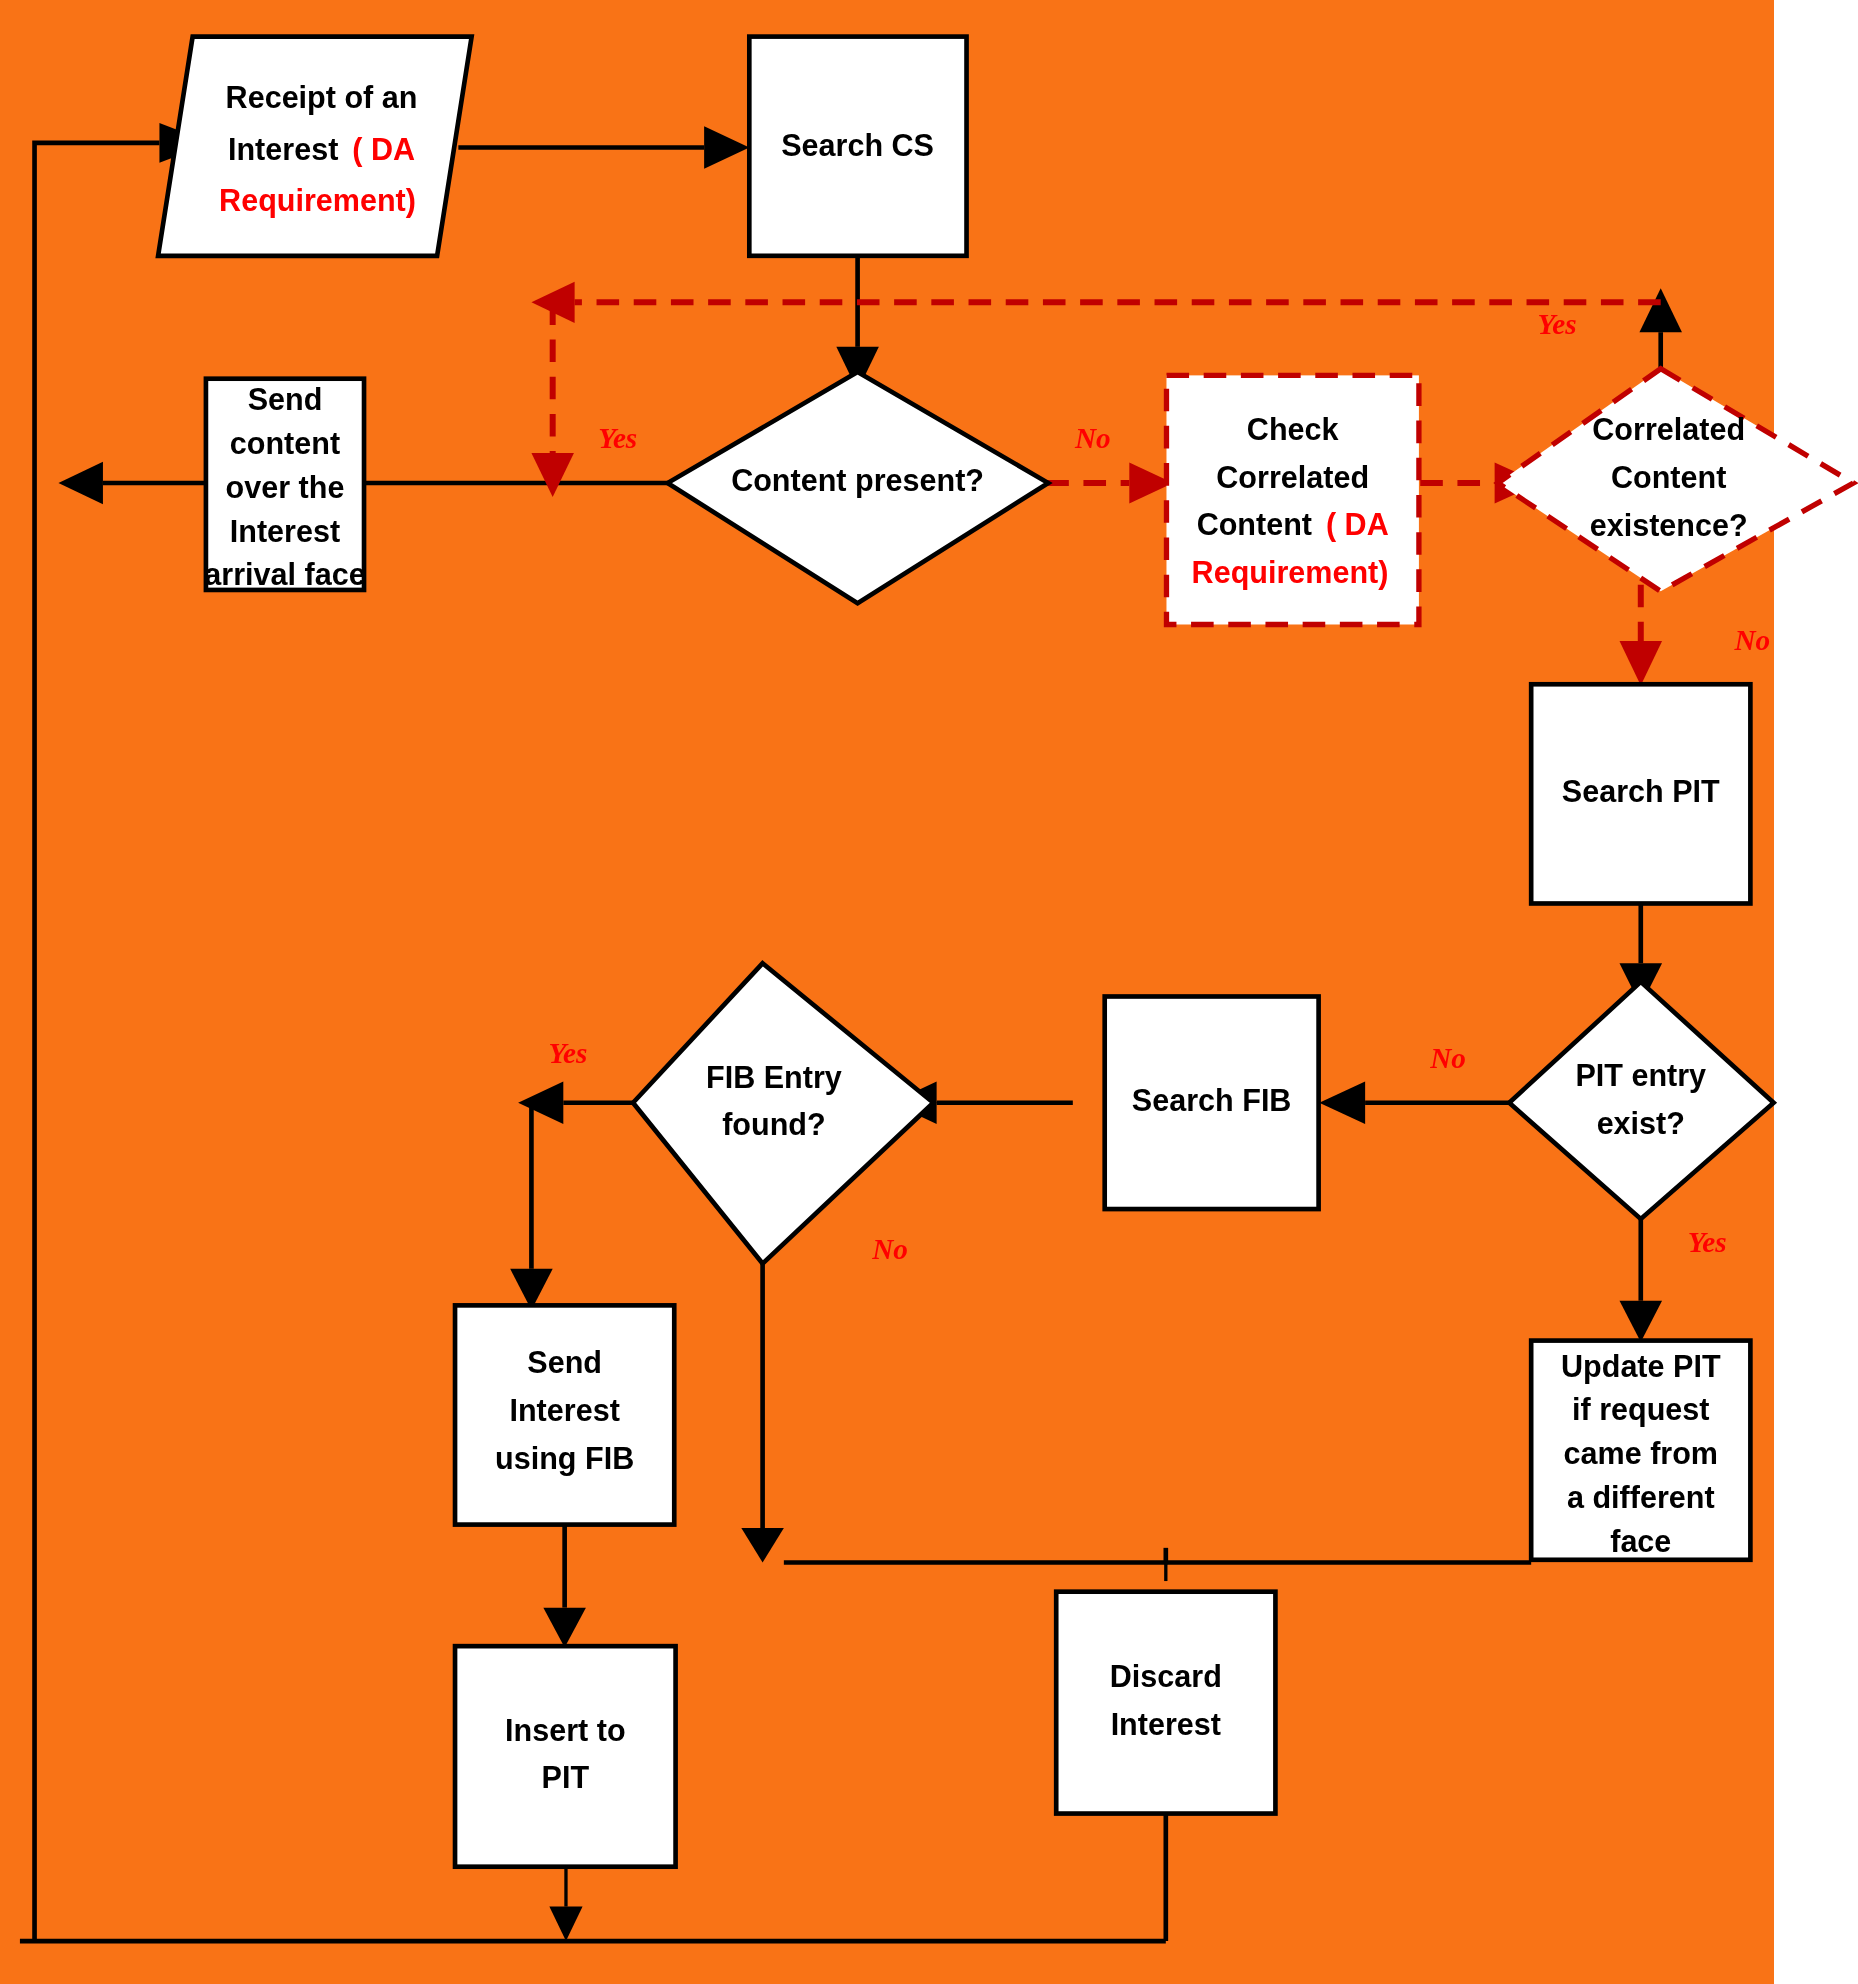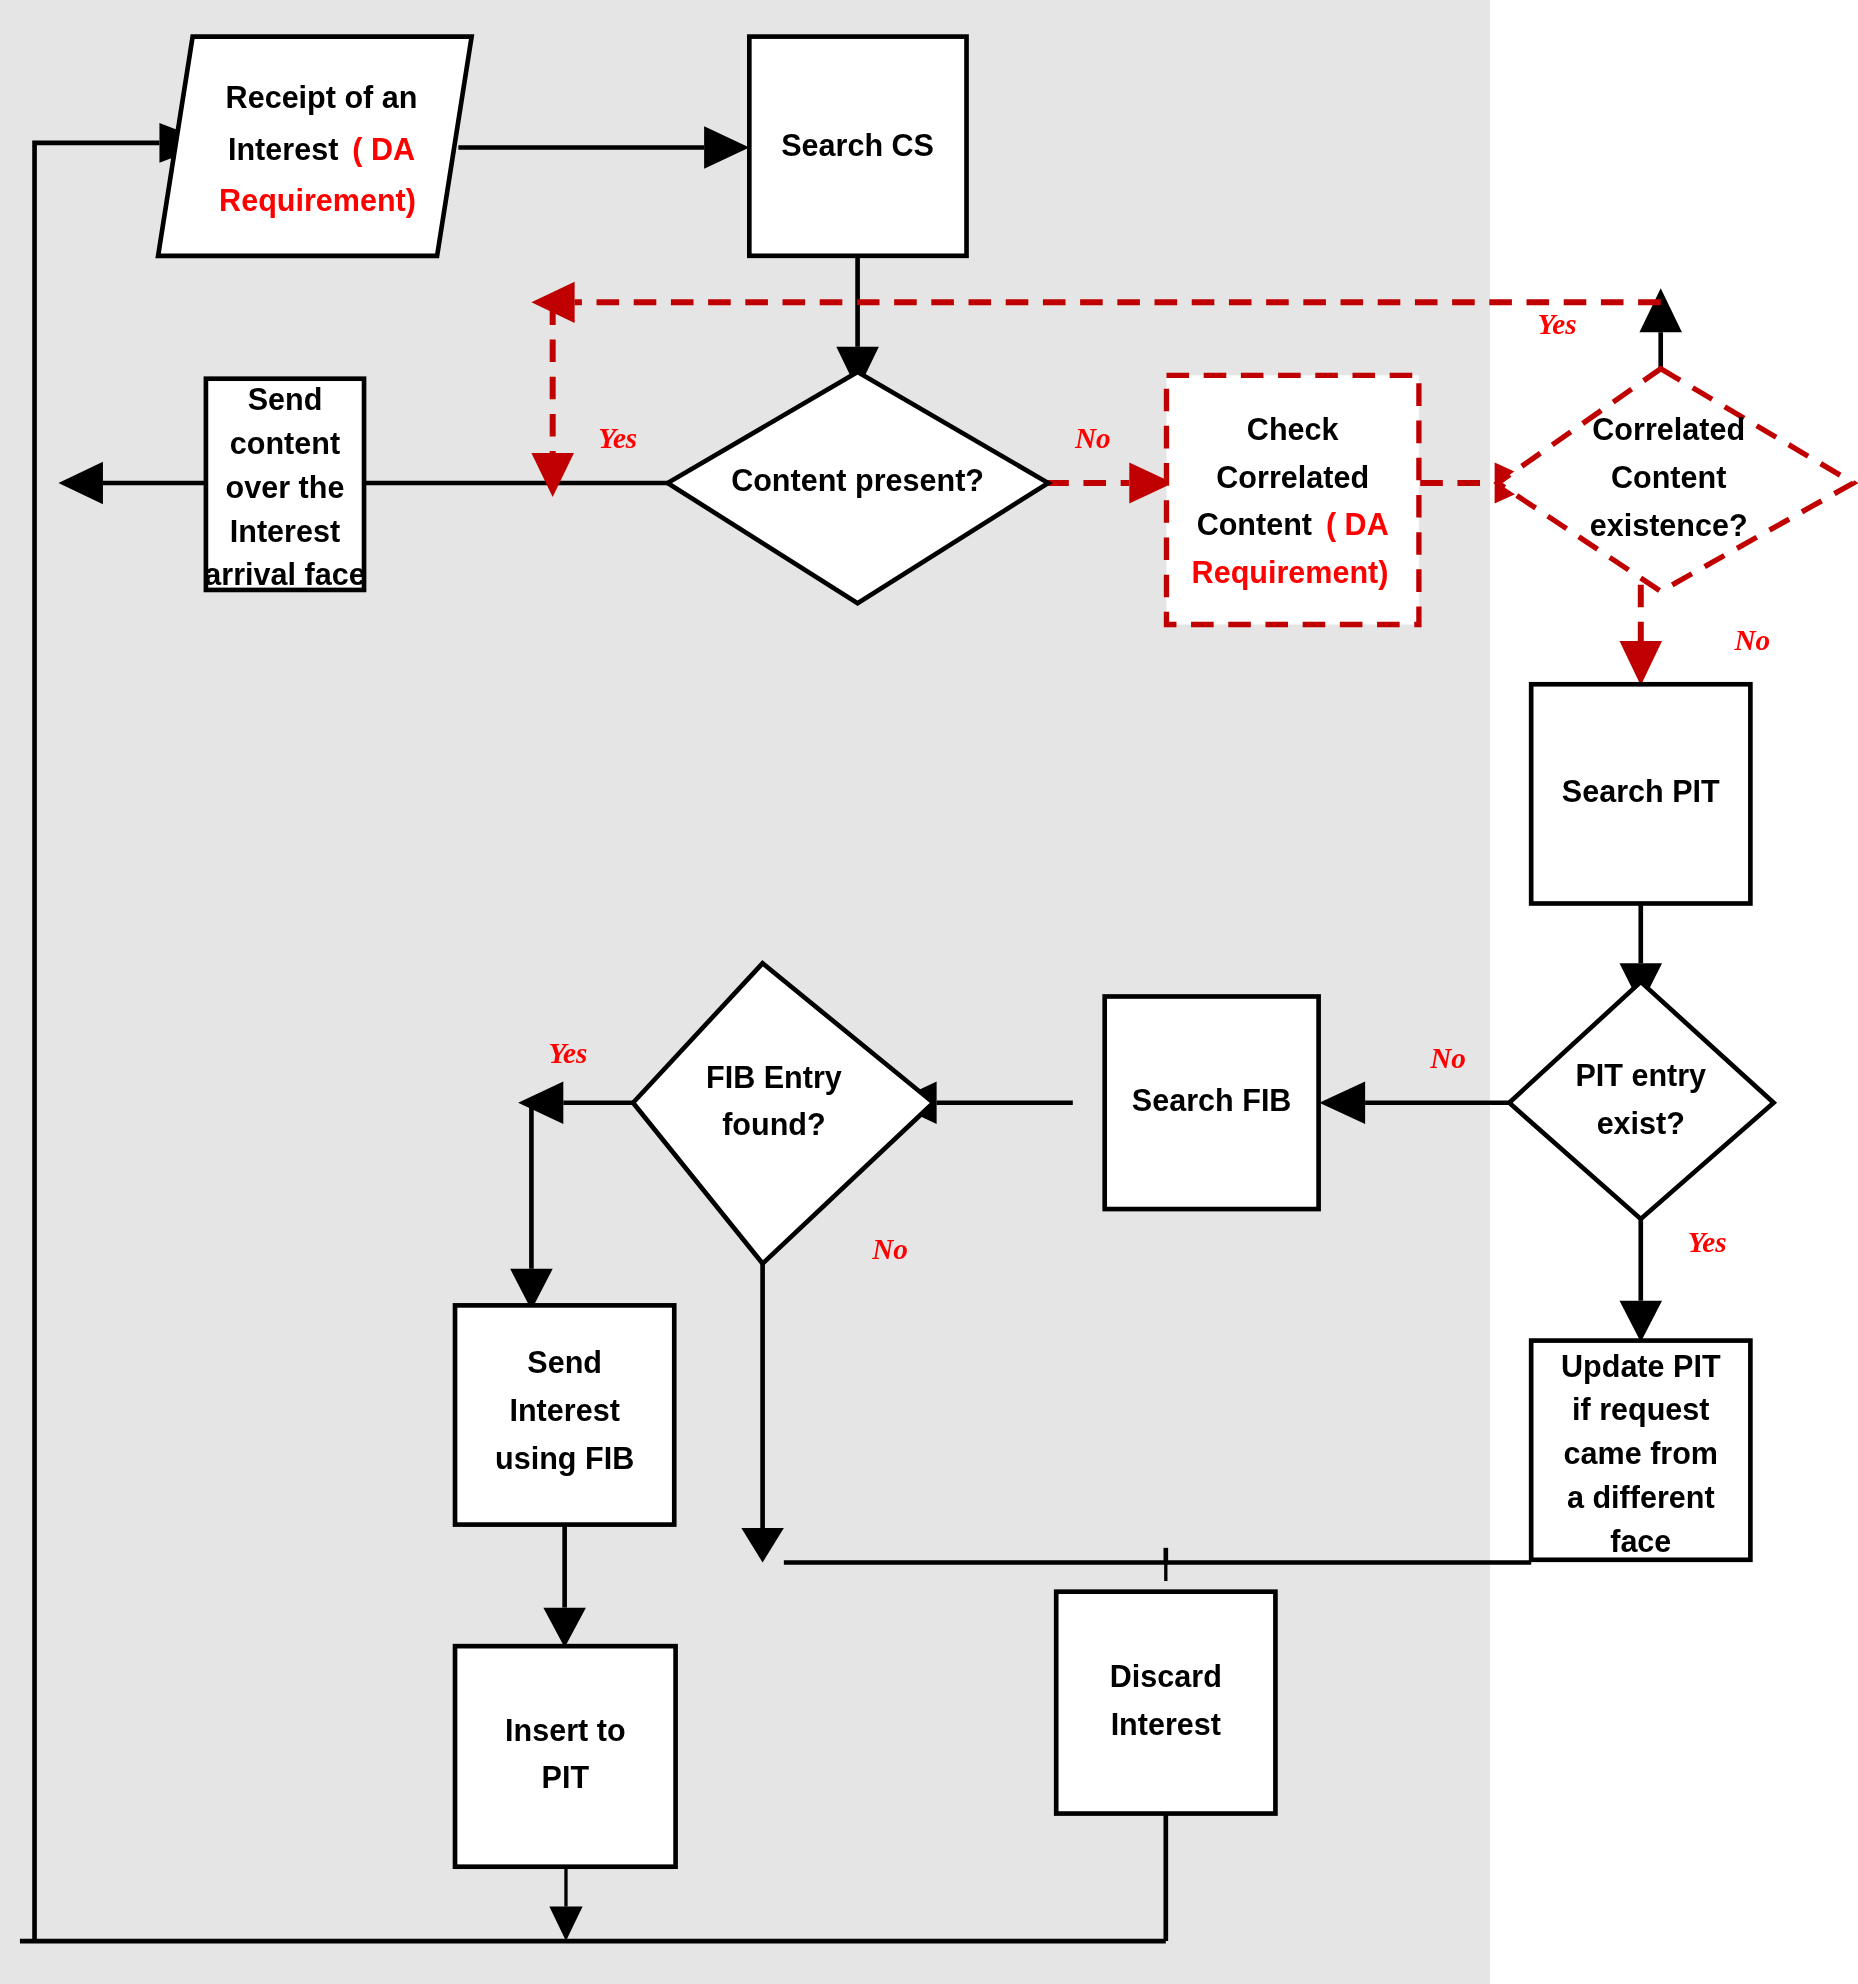--- a/index.html
+++ b/index.html
@@ -2,23 +2,23 @@
 <html style="font-size:10.6px"><head>
 <meta charset="utf-8">
 <style>
   html, body {
     margin: 0;
     padding: 0;
     background: #ffffff;
   }
   #canvas-wrap {
     position: relative;
-    width: 1490px;
+    width: 1774px;
     height: 1985px;
-    background: #e5e5e5;
+    background: #f97316;
     font-family: "Liberation Sans", sans-serif;
   }
   svg.flow {
     position: absolute;
     left: 0;
     top: 0;
     width: 1858px;
     height: 1985px;
     display: block;
   }

